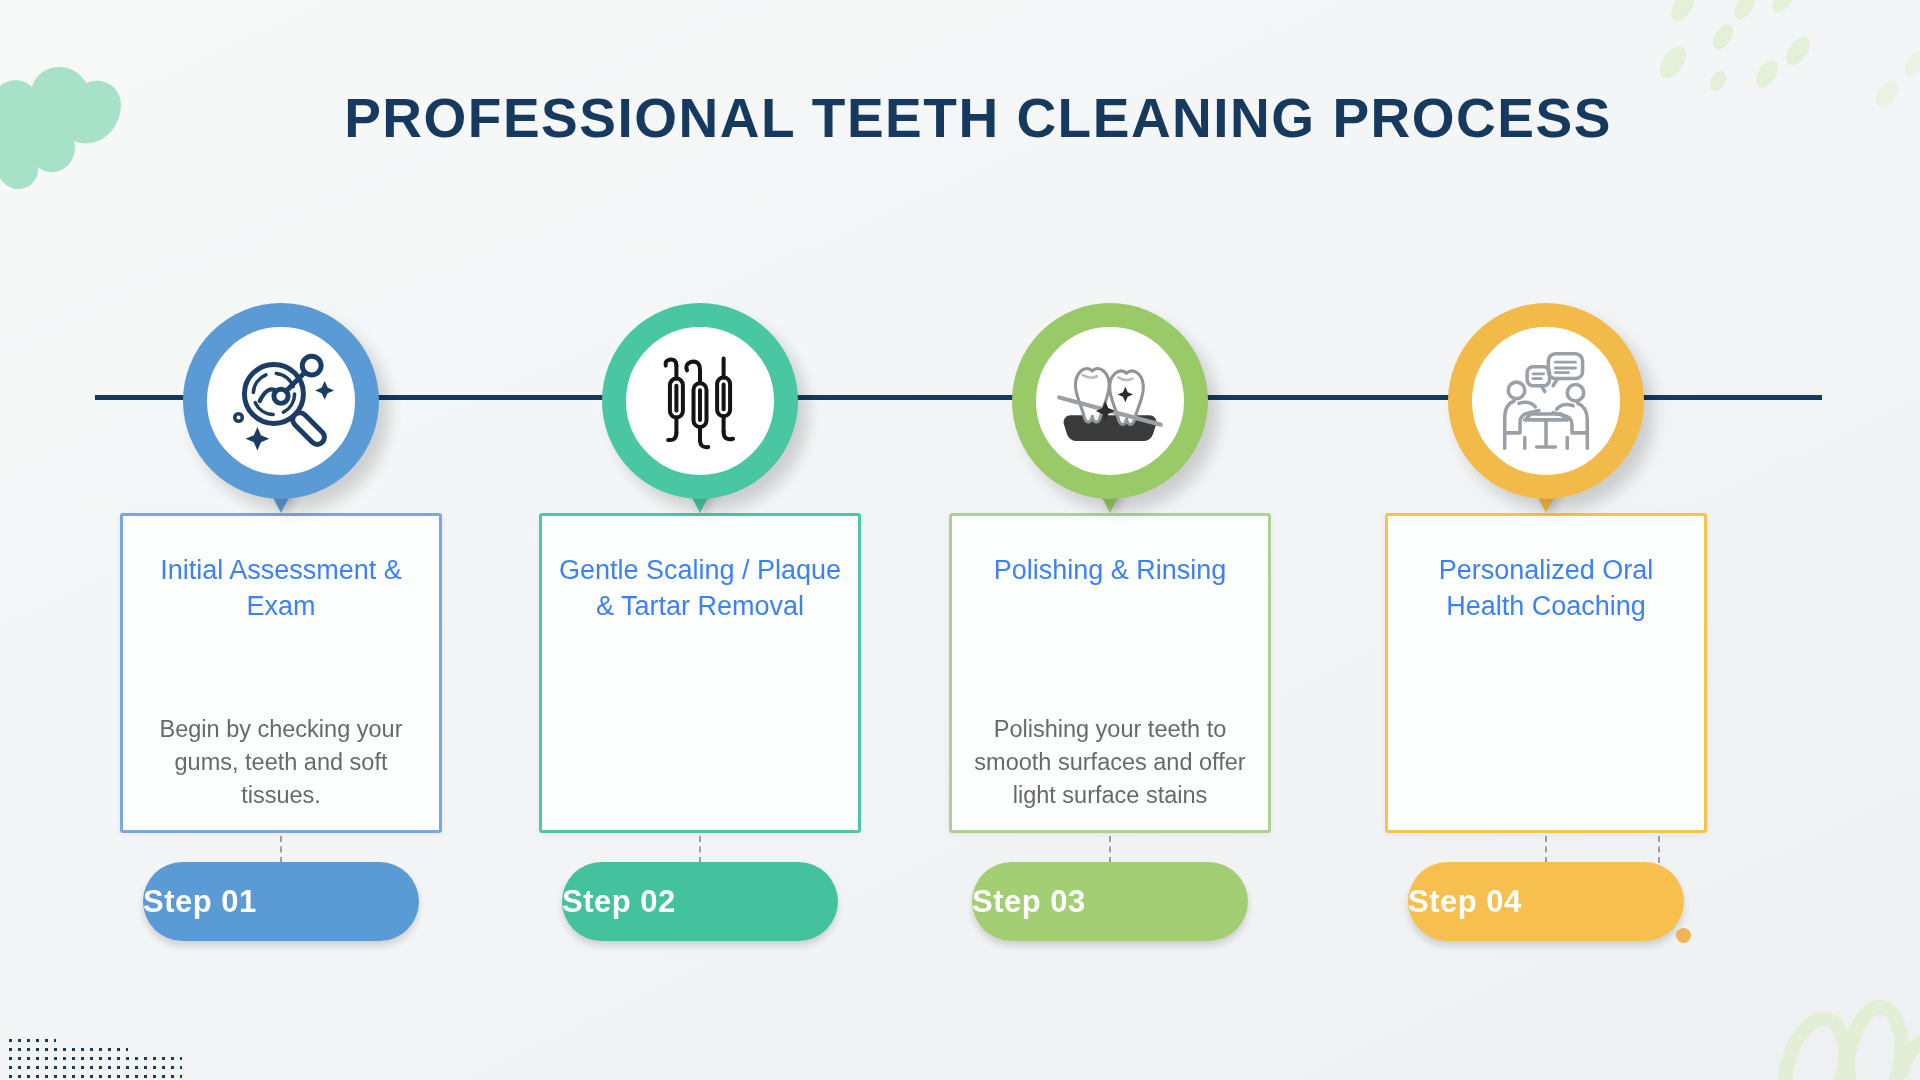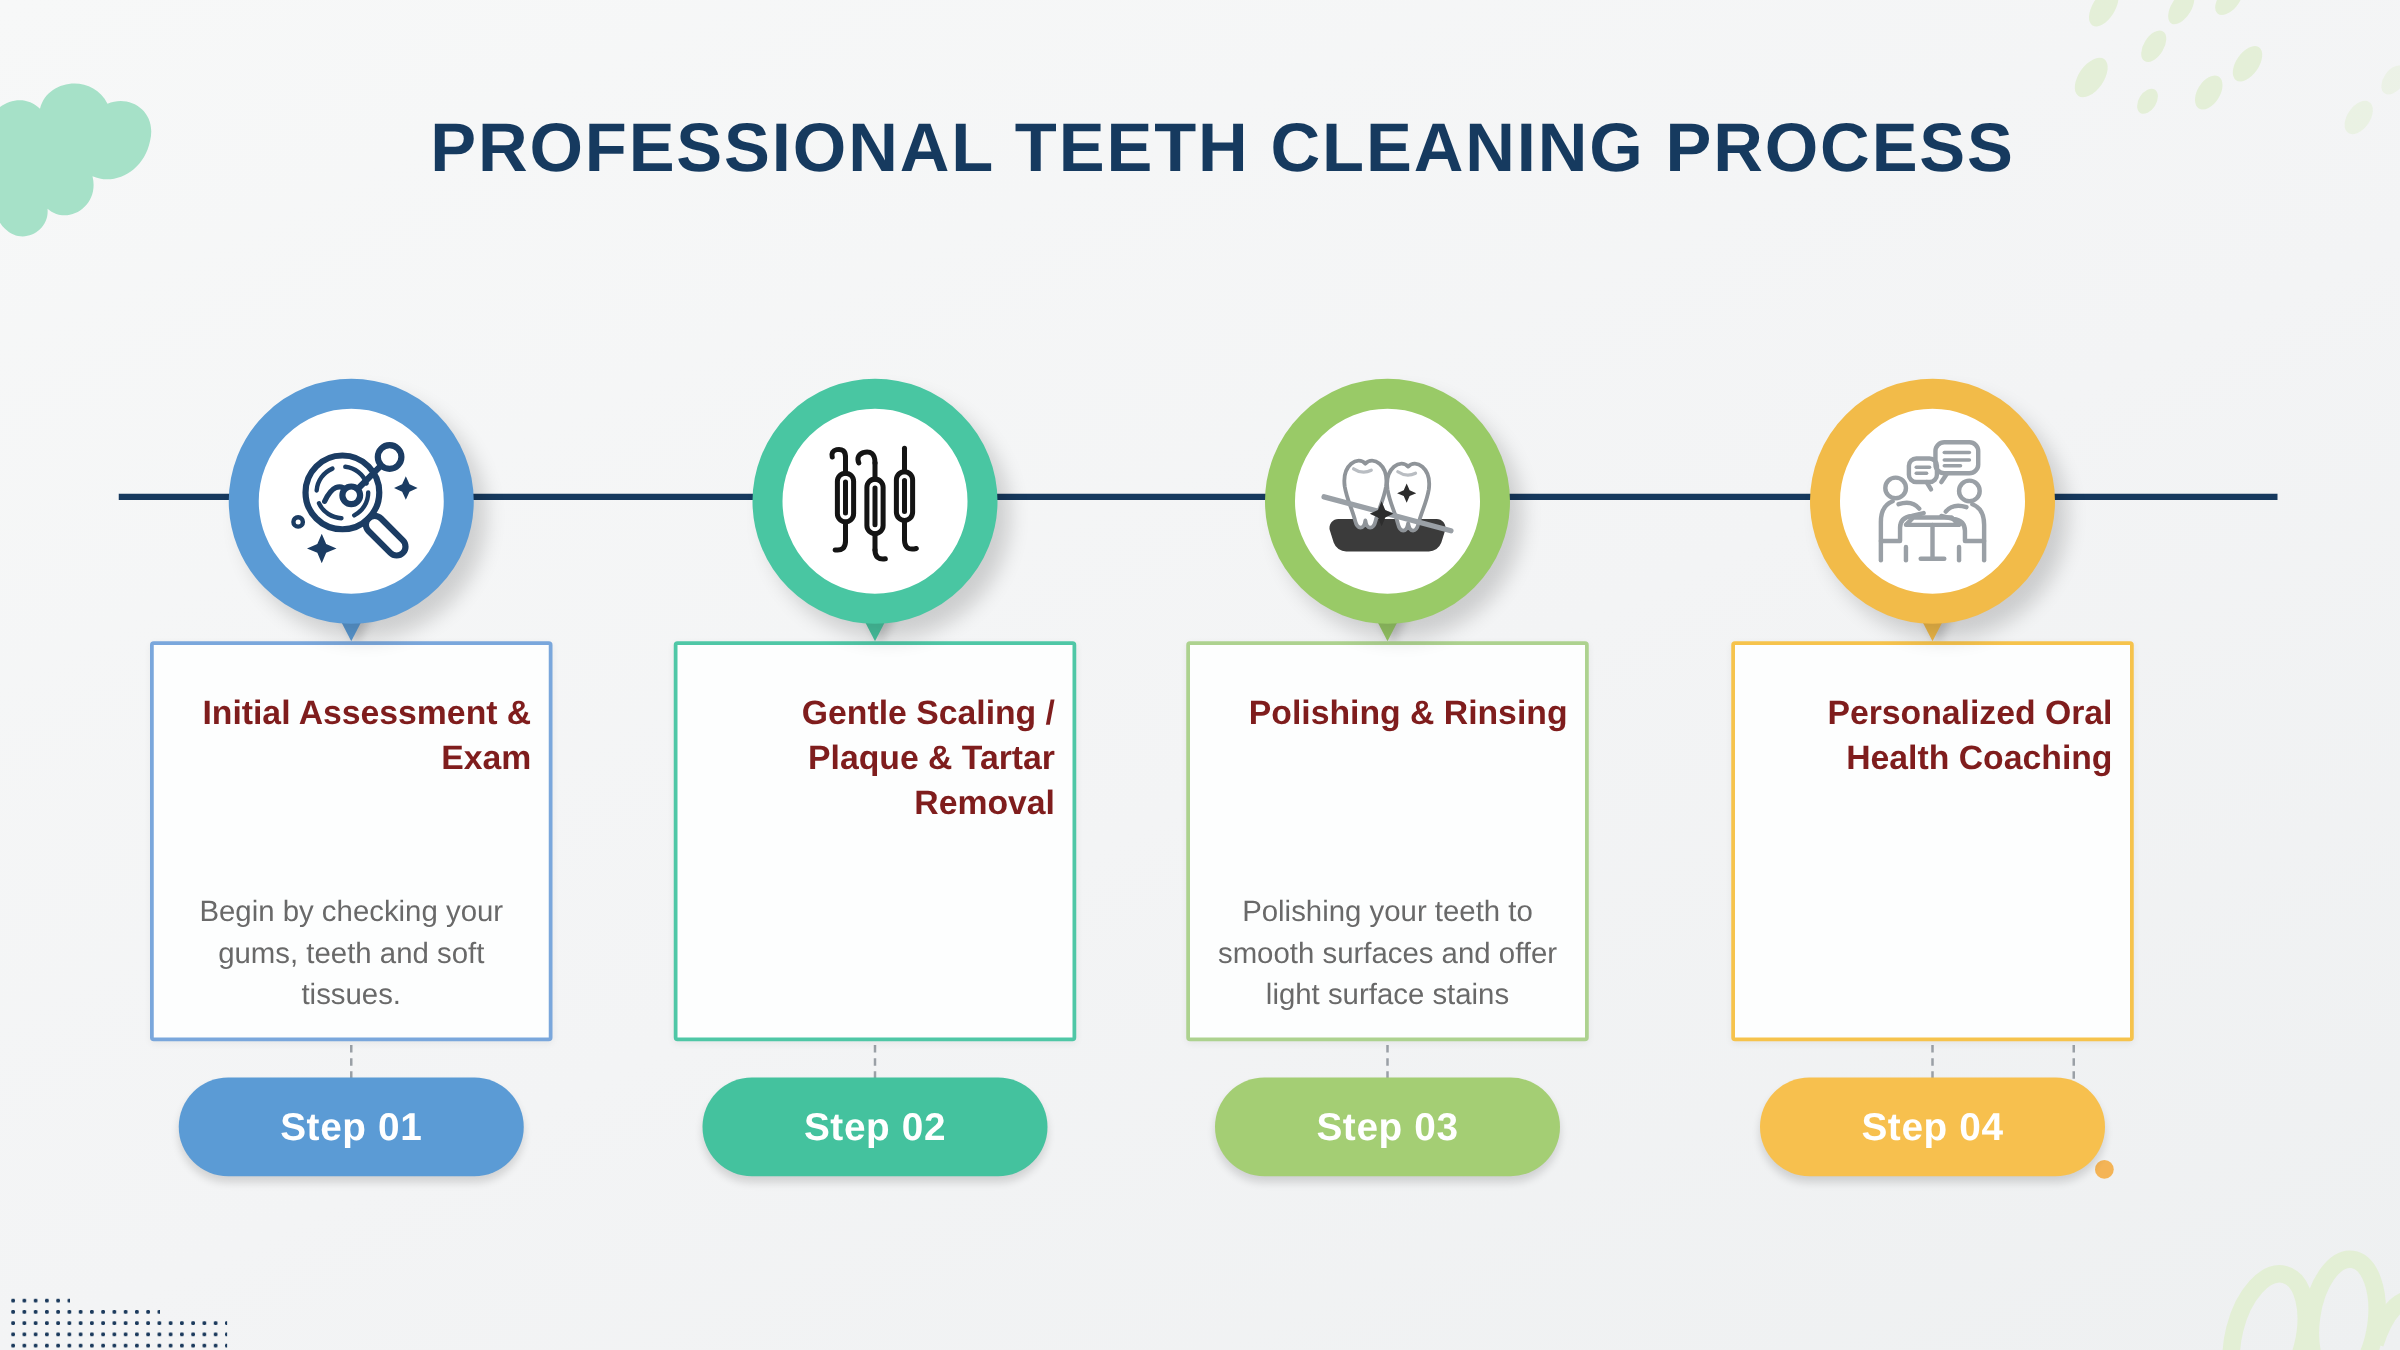--- a/index.html
+++ b/index.html
@@ -37,38 +37,38 @@
     box-shadow:10px 12px 16px rgba(0,0,0,.16);
   }
   .ring svg { width:118px; height:118px; }
 
   .card {
     position:absolute; left:0; top:513px; width:322px; height:320px;
     background:#fdfefe; border:3px solid var(--border); border-radius:3px;
     text-align:center; z-index:2; box-shadow:0 2px 6px rgba(0,0,0,.05);
   }
   .card-title {
-    margin:36px 14px 0; font-size:27px; font-weight:bold;
-    color:#7f1d1d; line-height:36px;text-align:right;
+    margin:36px 14px 0; font-size:27px; font-weight:normal;
+    color:#3b82f6; line-height:36px;
   }
   .card-body {
     position:absolute; top:158px; left:16px; right:16px;
     font-size:23.5px; color:#696969; line-height:33px;margin-top:39px;
   }
 
   .connector {
     position:absolute; left:160px; top:836px; height:27px; width:0;
     border-left:2px dashed #9aa0a6; z-index:1;
   }
   .connector.extra { left:273px; }
 
   .badge {
     position:absolute; left:23px; top:862px; width:276px; height:79px;
     border-radius:40px; background:var(--badge);
-    display:flex; align-items:center; justify-content:center;
+    display:flex; align-items:center; justify-content:flex-start;
     box-shadow:0 5px 7px rgba(0,0,0,.14); z-index:2;
   }
   .badge span {
     color:#ffffff; font-size:31px; font-weight:bold; letter-spacing:.5px;
   }
 
   
   .blob-tl { position:absolute; left:-12px; top:55px; z-index:0; }
   .leaves-tr { position:absolute; right:0; top:-6px; z-index:0; }
   .squiggle-br { position:absolute; right:0; bottom:0; z-index:0; }

